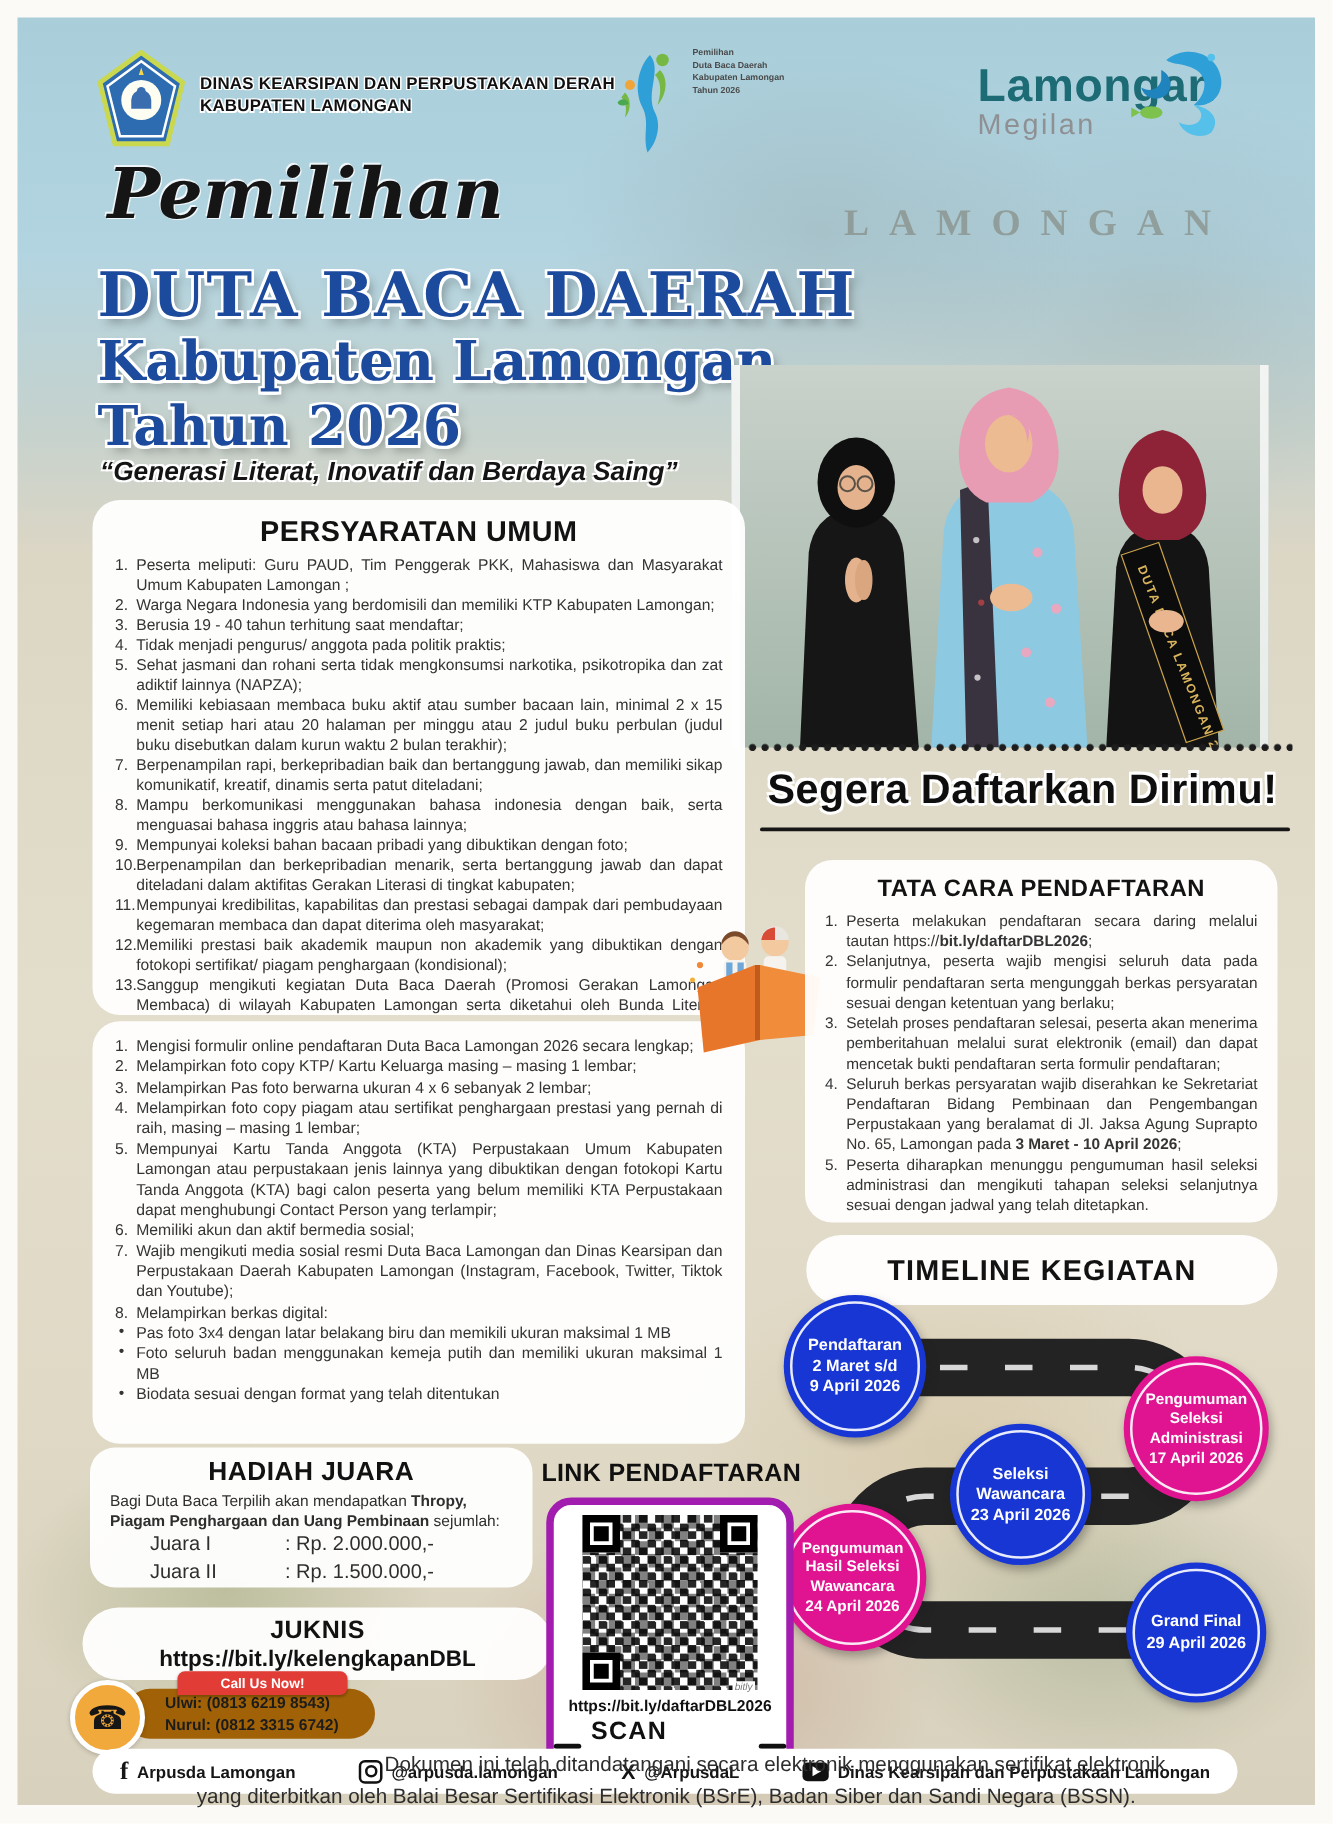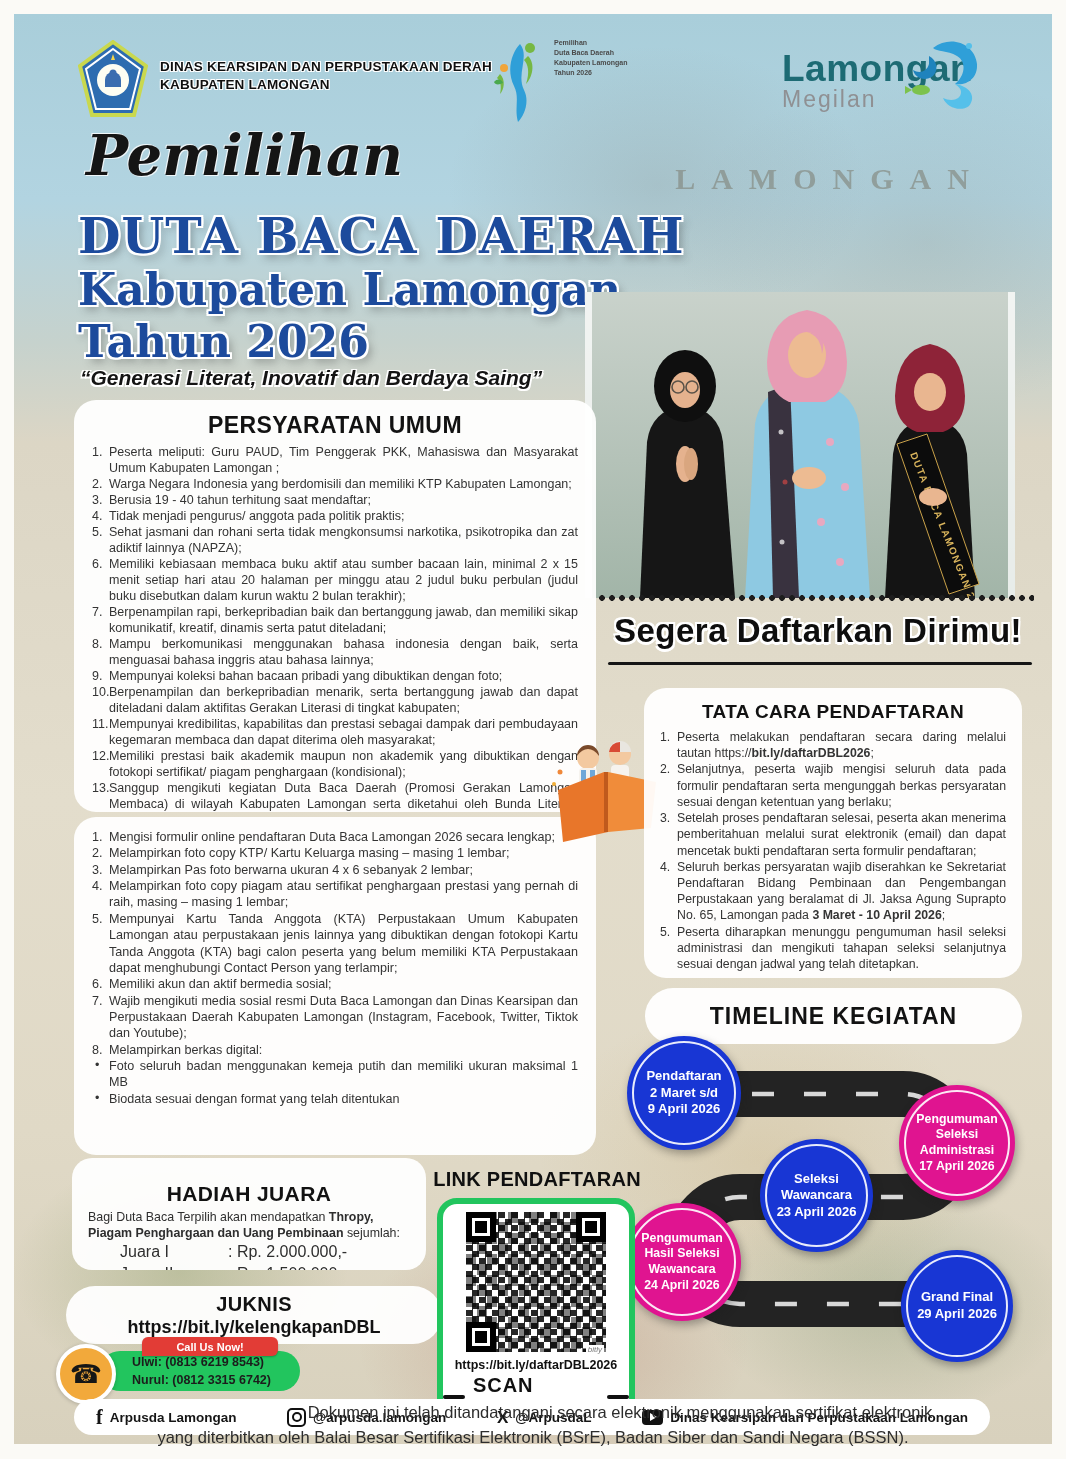--- a/index.html
+++ b/index.html
@@ -80,43 +80,43 @@
   .tl-head { left:645px; top:988px; width:377px; height:56px; border-radius:28px; background:rgba(255,255,255,.95);
     display:flex; align-items:center; justify-content:center; }
   .tl-head h2 { font-size:23px; font-weight:800; margin:0; letter-spacing:1px; color:#121212; }
   .tl-circle { position:absolute; border-radius:50%; color:#fff; font-weight:bold; text-align:center;
     display:flex; align-items:center; justify-content:center; white-space:pre-line; line-height:1.28;
     box-shadow:2px 4px 8px rgba(30,30,30,.35); }
   .tl-circle::after { content:""; position:absolute; inset:5px; border:2px solid rgba(255,255,255,.9); border-radius:50%; }
 
   
   #panel-hadiah { left:72px; top:1158px; width:354px; height:112px; border-radius:20px; padding:8px 16px; box-sizing:border-box; }
-  #panel-hadiah h2 { font-size:21px; margin-bottom:3px;margin-top:16px; }
+  #panel-hadiah h2 { font-size:21px; margin-bottom:3px; }
   .hadiah-intro { font-size:12.4px; line-height:1.3; color:#2e2e2e; }
   .hadiah-row { display:flex; font-size:16px; line-height:1.35; color:#2e2e2e;margin-left:32px; }
   .hadiah-row .lbl { width:108px; }
   #panel-juknis { left:66px; top:1286px; width:376px; height:58px; border-radius:30px;
     display:flex; flex-direction:column; align-items:center; justify-content:center; }
   #panel-juknis h2 { font-size:20px; }
   .juknis-url { font-size:18px; font-weight:800; color:#121212; margin-top:1px; }
 
   
-  .call-yellow { left:100px; top:1351px; width:200px; height:40px; border-radius:22px; background:#22c55e;
+  .call-yellow { left:100px; top:1351px; width:200px; height:40px; border-radius:22px; background:#a16207;
     display:flex; flex-direction:column; justify-content:center; padding-left:32px; box-sizing:border-box; }
   .call-line { font-size:12.5px; font-weight:800; color:#1c1c1c; line-height:1.45; }
   .call-red { left:142px; top:1337px; width:136px; height:19px; background:#e23c36; border-radius:6px 6px 6px 0;
     color:#fff; font-size:11px; font-weight:800; display:flex; align-items:center; justify-content:center;
     box-shadow:0 1px 2px rgba(0,0,0,.25); }
   .phone-badge { left:56px; top:1344px; width:52px; height:52px; border-radius:50%; background:#f2a93b;
     border:4px solid #fff; box-shadow:0 1px 4px rgba(0,0,0,.2); display:flex; align-items:center; justify-content:center;
     font-size:26px; color:#161616; }
 
   
   .qr-title { font-size:20px; font-weight:800; color:#101010; text-align:center; letter-spacing:.3px; }
-  .qr-frame { left:437px; top:1198px; width:198px; height:234px; border:6px solid #22c55e; border-radius:20px;
+  .qr-frame { left:437px; top:1198px; width:198px; height:234px; border:6px solid #a21caf; border-radius:20px;
     background:#fff; box-sizing:border-box; display:flex; flex-direction:column; align-items:center; }
   .qr-box { position:relative; width:140px; height:140px; margin-top:8px; background:#fff; }
   .qr-noise { position:absolute; inset:0;
     background:
       conic-gradient(#000 25%, transparent 0 50%, #000 0 75%, transparent 0);
     background-size:13px 13px; opacity:.85; }
   .qr-noise2 { position:absolute; inset:0;
     background:
       conic-gradient(transparent 25%, #000 0 50%, transparent 0 75%, #000 0);
     background-size:21px 21px; opacity:.5; }
@@ -261,20 +261,21 @@
   <div class="panel" id="panel-khusus">
     <ul class="plist">
       <li class="num">Mengisi formulir online pendaftaran Duta Baca Lamongan 2026 secara lengkap;</li>
       <li class="num">Melampirkan foto copy KTP/ Kartu Keluarga masing – masing 1 lembar;</li>
       <li class="num">Melampirkan Pas foto berwarna ukuran 4 x 6 sebanyak 2 lembar;</li>
       <li class="num">Melampirkan foto copy piagam atau sertifikat penghargaan prestasi yang pernah di raih, masing – masing 1 lembar;</li>
       <li class="num">Mempunyai Kartu Tanda Anggota (KTA) Perpustakaan Umum Kabupaten Lamongan atau perpustakaan jenis lainnya yang dibuktikan dengan fotokopi Kartu Tanda Anggota (KTA) bagi calon peserta yang belum memiliki KTA Perpustakaan dapat menghubungi Contact Person yang terlampir;</li>
       <li class="num">Memiliki akun dan aktif bermedia sosial;</li>
       <li class="num">Wajib mengikuti media sosial resmi Duta Baca Lamongan dan Dinas Kearsipan dan Perpustakaan Daerah Kabupaten Lamongan (Instagram, Facebook, Twitter, Tiktok dan Youtube);</li>
       <li class="num">Melampirkan berkas digital:</li>
+      <li class="dot">Pas foto 3x4 dengan latar belakang biru dan memikili ukuran maksimal 1 MB</li>
       <li class="dot">Foto seluruh badan menggunakan kemeja putih dan memiliki ukuran maksimal 1 MB</li>
       <li class="dot">Biodata sesuai dengan format yang telah ditentukan</li>
 
     </ul>
   </div>
 
   <svg class="abs" style="left:548px; top:720px;" width="120" height="128" viewBox="0 0 120 128">
     <circle cx="12" cy="52" r="2.5" fill="#f0883a"></circle>
     <circle cx="6" cy="64" r="2" fill="#f2b03a"></circle>
     <circle cx="14" cy="74" r="2" fill="#e86a3a"></circle>

